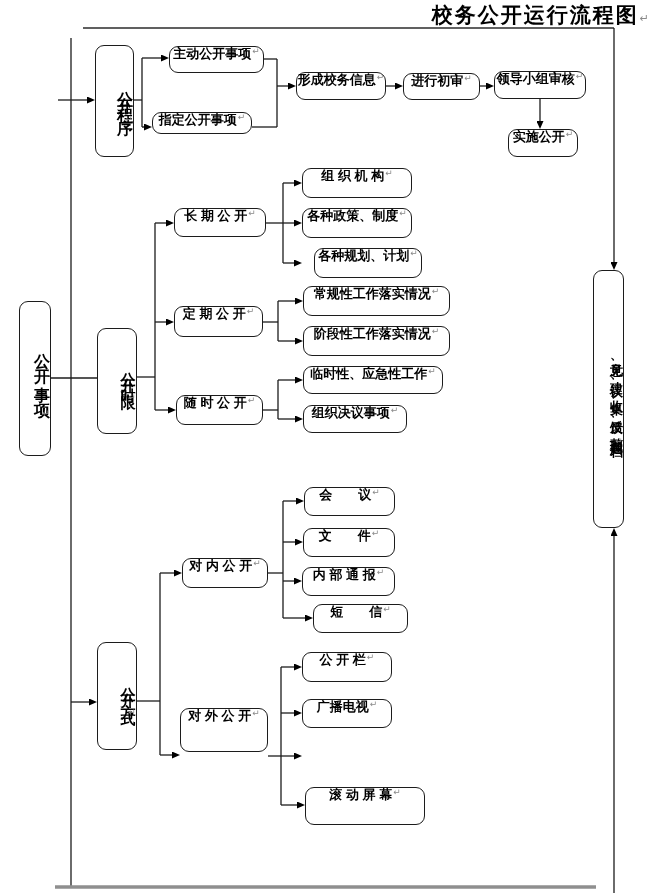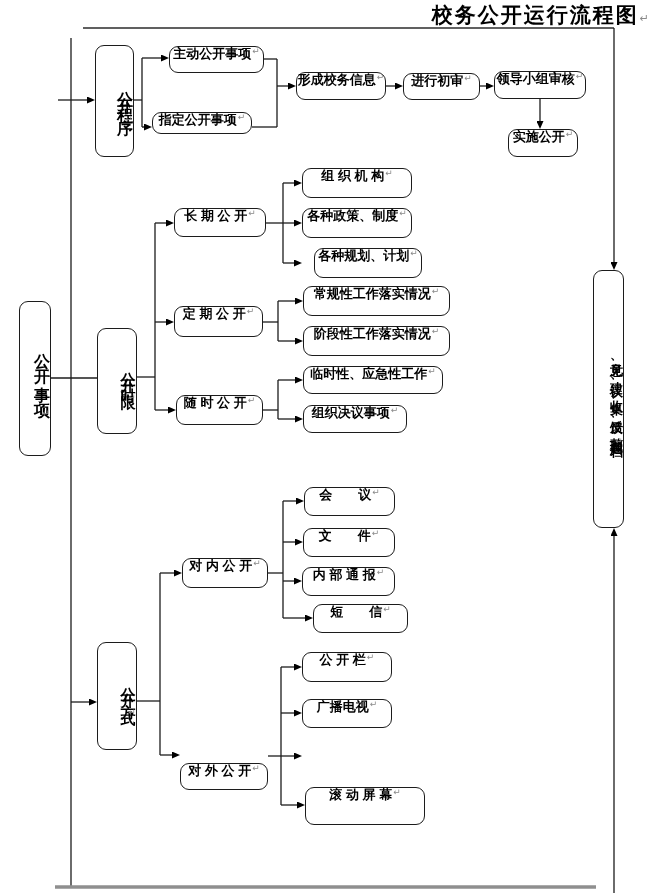--- a/index.html
+++ b/index.html
@@ -115,20 +115,20 @@
   <div class="node" style="left:176px;top:395px;width:87px;height:30px"><span>随 时 公 开</span><span class="rm">↵</span></div>
   <div class="node" style="left:303px;top:366px;width:140px;height:28px"><span>临时性、应急性工作</span><span class="rm">↵</span></div>
   <div class="node" style="left:303px;top:405px;width:104px;height:28px"><span>组织决议事项</span><span class="rm">↵</span></div>
 
   <div class="node vert v-method" style="left:97px;top:642px;width:40px;height:108px"><span>公开方式</span><span class="rm">↵</span></div>
   <div class="node" style="left:182px;top:558px;width:86px;height:30px"><span>对 内 公 开</span><span class="rm">↵</span></div>
   <div class="node" style="left:304px;top:487px;width:91px;height:29px"><span>会　　议</span><span class="rm">↵</span></div>
   <div class="node" style="left:303px;top:528px;width:92px;height:29px"><span>文　　件</span><span class="rm">↵</span></div>
   <div class="node" style="left:302px;top:567px;width:93px;height:29px"><span>内 部 通 报</span><span class="rm">↵</span></div>
   <div class="node" style="left:313px;top:604px;width:95px;height:29px"><span>短　　信</span><span class="rm">↵</span></div>
-  <div class="node" style="left:180px;top:763px;width:88px;height:27px"><span>对 外 公 开</span><span class="rm">↵</span></div>
+  <div class="node" style="left:180px;top:708px;width:88px;height:44px"><span>对 外 公 开</span><span class="rm">↵</span></div>
   <div class="node" style="left:302px;top:652px;width:90px;height:30px"><span>公 开 栏</span><span class="rm">↵</span></div>
   <div class="node" style="left:302px;top:699px;width:90px;height:29px"><span>广播电视</span><span class="rm">↵</span></div>
   <div class="node" style="left:305px;top:787px;width:120px;height:38px"><span>滚 动 屏 幕</span><span class="rm">↵</span></div>
 
   <div class="node vert v-feedback" style="left:593px;top:270px;width:31px;height:258px"><span>意见、建议、收集、反馈、整理归档</span><span class="rm">↵</span></div>
 
 </div>
 
 </body></html>

